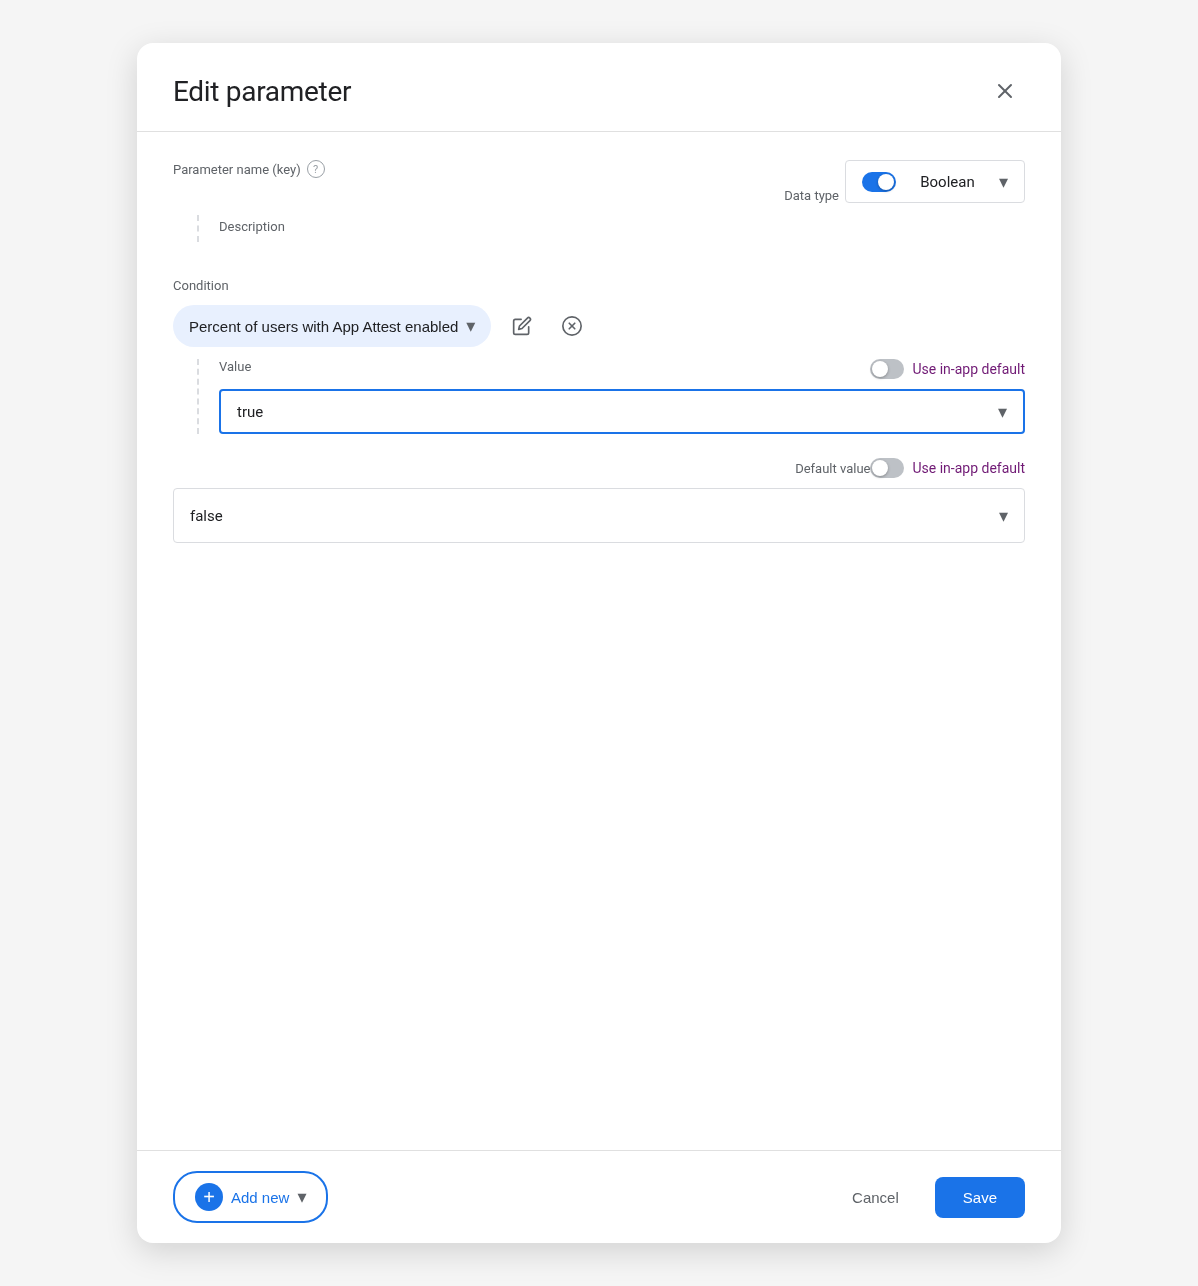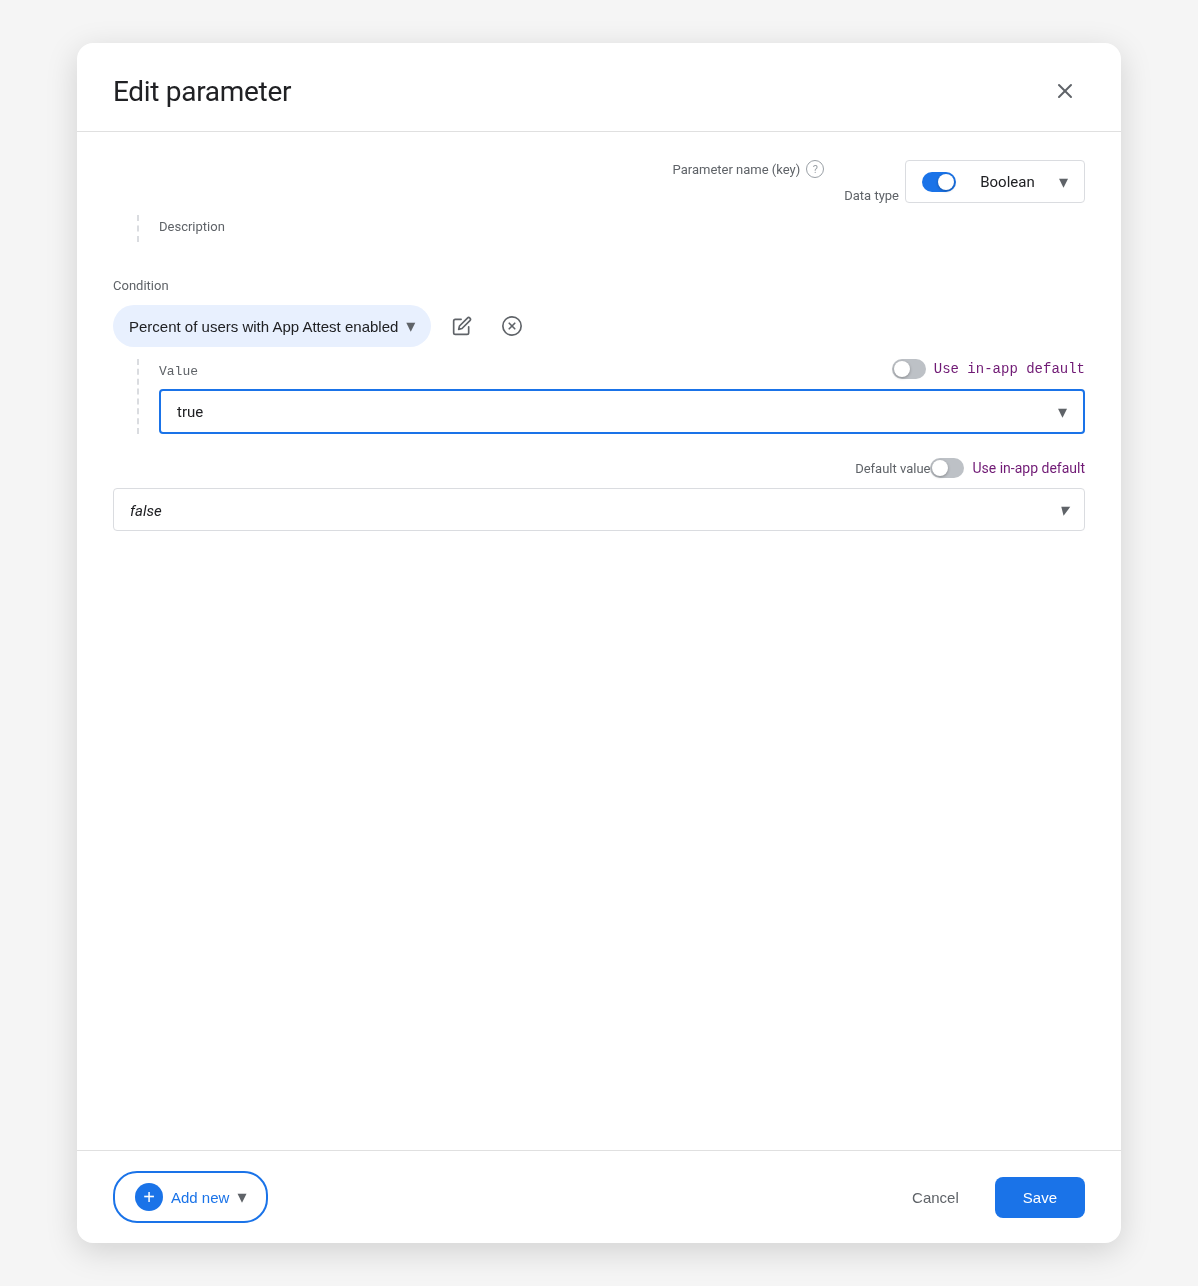--- a/index.html
+++ b/index.html
@@ -15,21 +15,21 @@
       min-height: 1286px;
       display: flex;
       align-items: center;
       justify-content: center;
       background: #f5f5f5;
     }
 
     .dialog {
       background: #fff;
       border-radius: 16px;
-      width: 1044px;
+      width: 924px;
       min-height: 1200px;
       box-shadow: 0 8px 32px rgba(0,0,0,0.15);
       display: flex;
       flex-direction: column;
       position: relative;
     }
 
     .dialog-header {
       display: flex;
       align-items: center;
@@ -72,21 +72,20 @@
       display: flex;
       gap: 20px;
       align-items: flex-start;
       margin-bottom: 12px;
     }
 
     .field-group {
       display: flex;
       flex-direction: column;
       gap: 6px;
-      align-items: flex-end;
     }
 
     .field-group.grow {
       flex: 1;
     }
 
     .field-label {
       font-size: 13px;
       color: #5f6368;
       font-weight: 400;
@@ -259,24 +258,23 @@
 
     .condition-body {
       margin-left: 24px;
       border-left: 2px dashed #dadce0;
       padding-left: 20px;
       margin-top: 12px;
     }
 
     .value-row {
       display: flex;
-      align-items: flex-end;
+      align-items: flex-start;
       justify-content: space-between;
       margin-bottom: 10px;
-      font-family: Liberation Mono, monospace;
     }
 
     .value-label {
       font-size: 13px;
       color: #5f6368;
     }
 
     .use-default-toggle {
       display: flex;
       align-items: center;
@@ -296,31 +294,30 @@
       align-items: center;
       justify-content: space-between;
       cursor: pointer;
       min-width: 200px;
       gap: 12px;
     }
 
     .select-box-default {
       border: 1px solid #dadce0;
       border-radius: 4px;
-      padding: 10px 16px;
-      font-size: 15px;
-      color: #202124;
-      background: #fff;
-      display: flex;
-      align-items: flex-end;
+      padding: 16px 16px;
+      font-size: 15px;
+      color: #202124;
+      background: #fff;
+      display: flex;
+      align-items: center;
       justify-content: space-between;
       cursor: pointer;
       min-width: 180px;
       gap: 12px;
-      font-style: italic;
     }
 
     .chevron-down {
       color: #5f6368;
       font-size: 18px;
     }
 
     .default-value-section {
       margin-top: 24px;
     }

